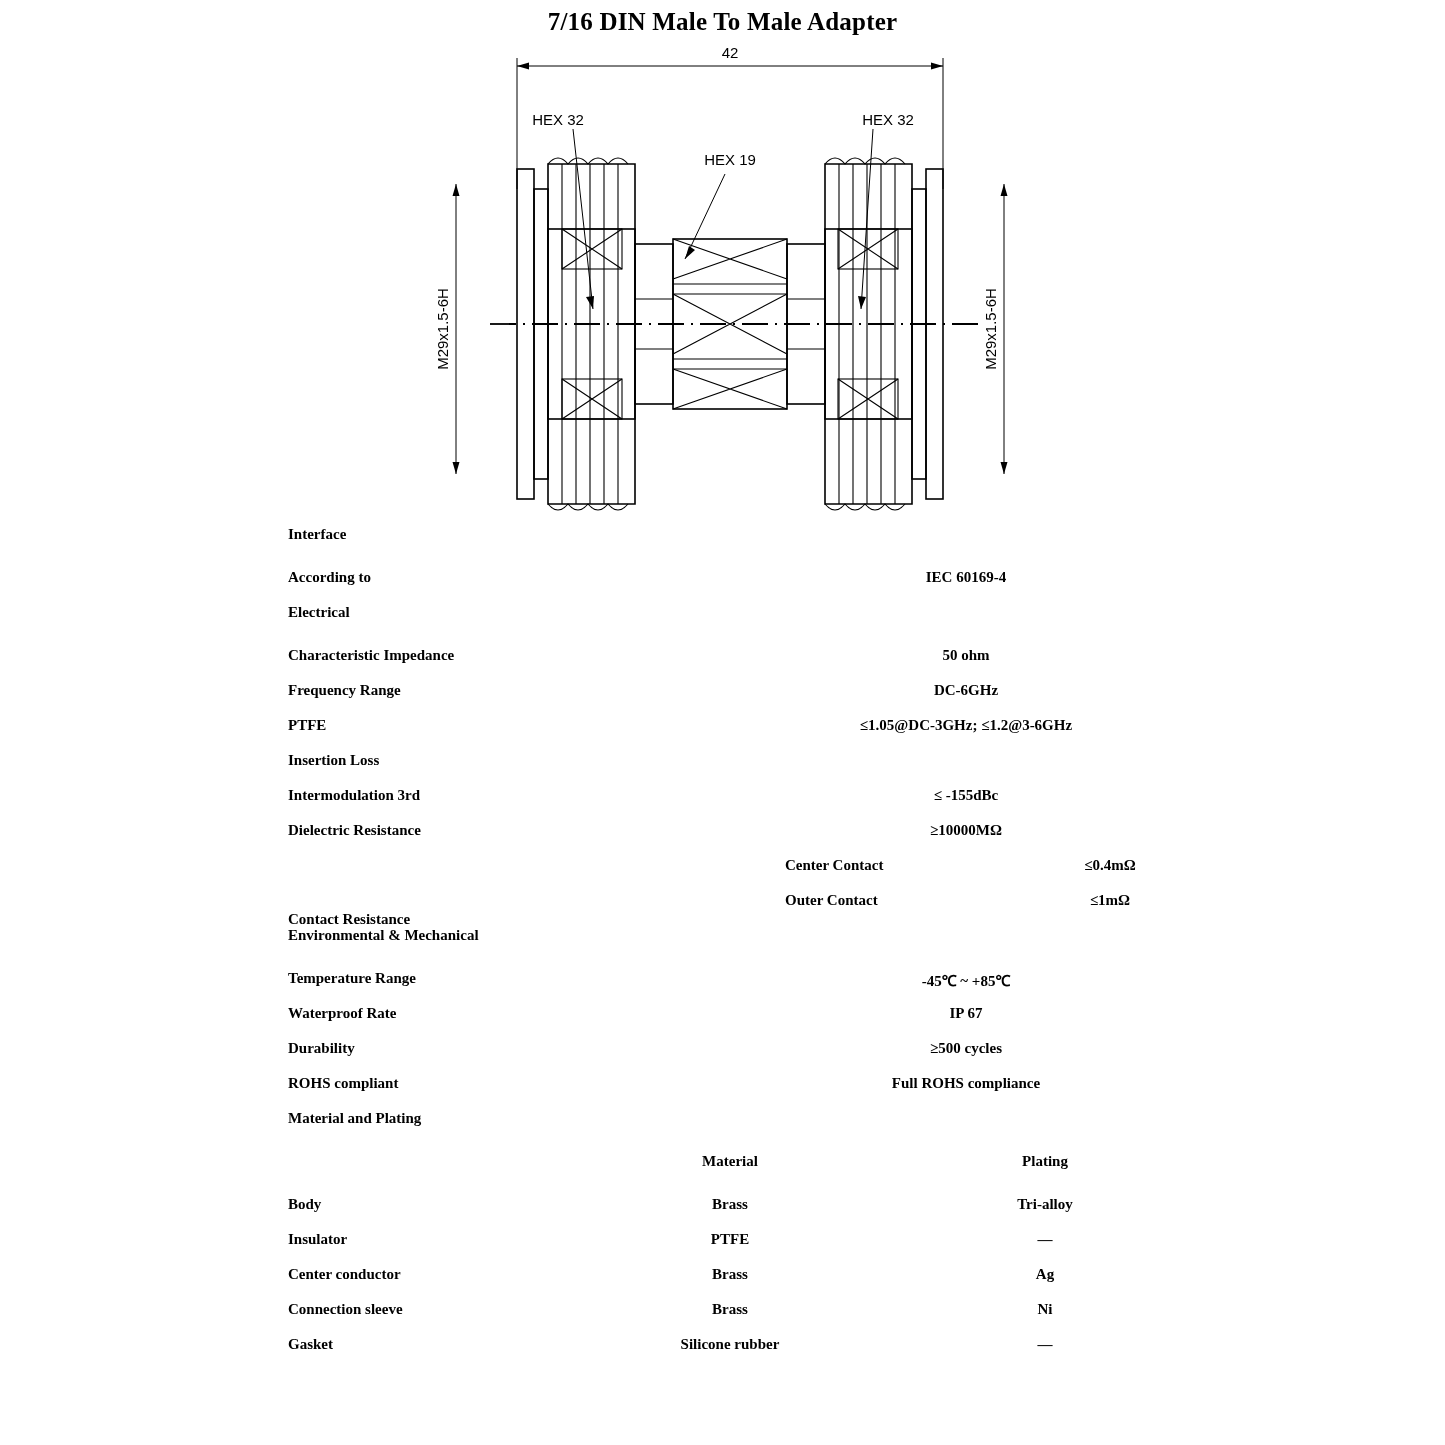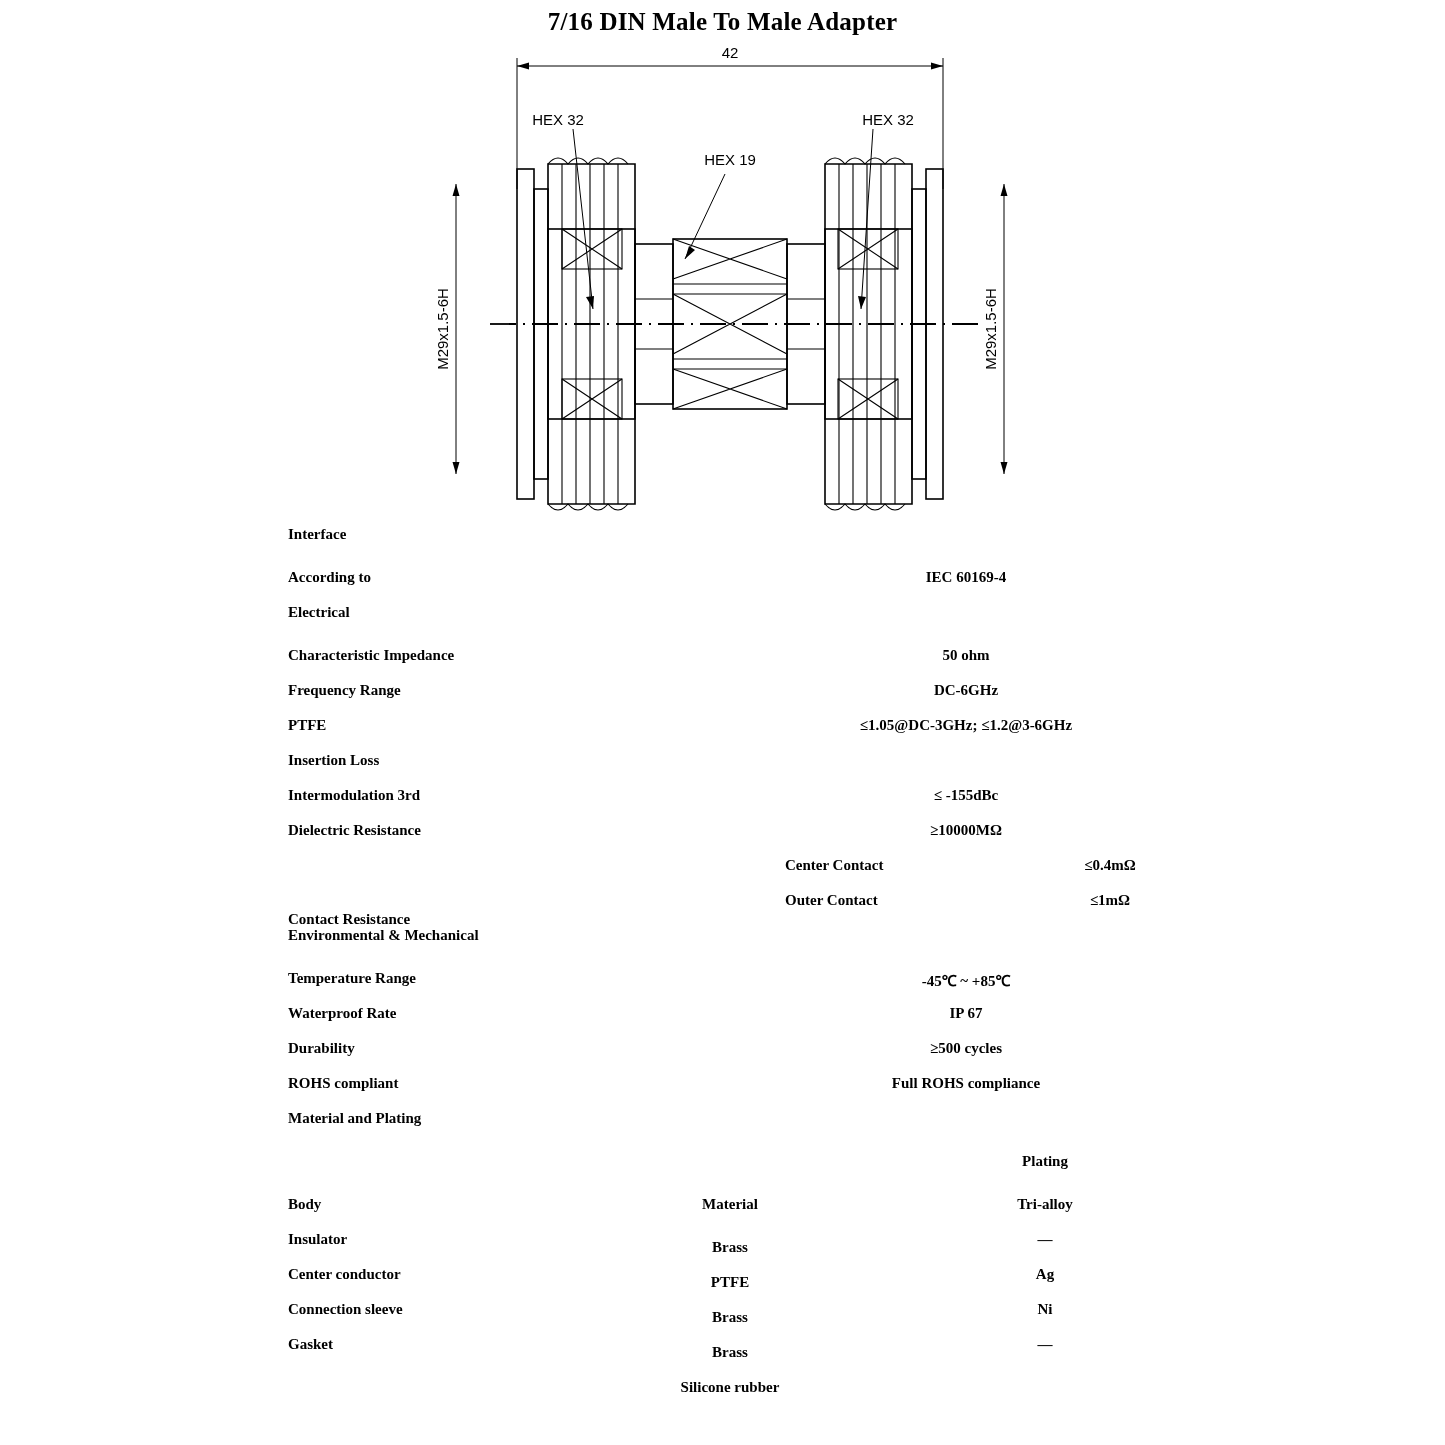--- a/index.html
+++ b/index.html
@@ -87,21 +87,20 @@
     white-space: nowrap;
     margin-top: 36px;
   }
   .mat-col {
     position: absolute;
     left: 620px;
     width: 220px;
     top: 6px;
     text-align: center;
     white-space: nowrap;
-    margin-top: 43px;
   }
   .plate-col {
     position: absolute;
     left: 930px;
     width: 230px;
     top: 6px;
     text-align: center;
     white-space: nowrap;
   }
   svg text {

